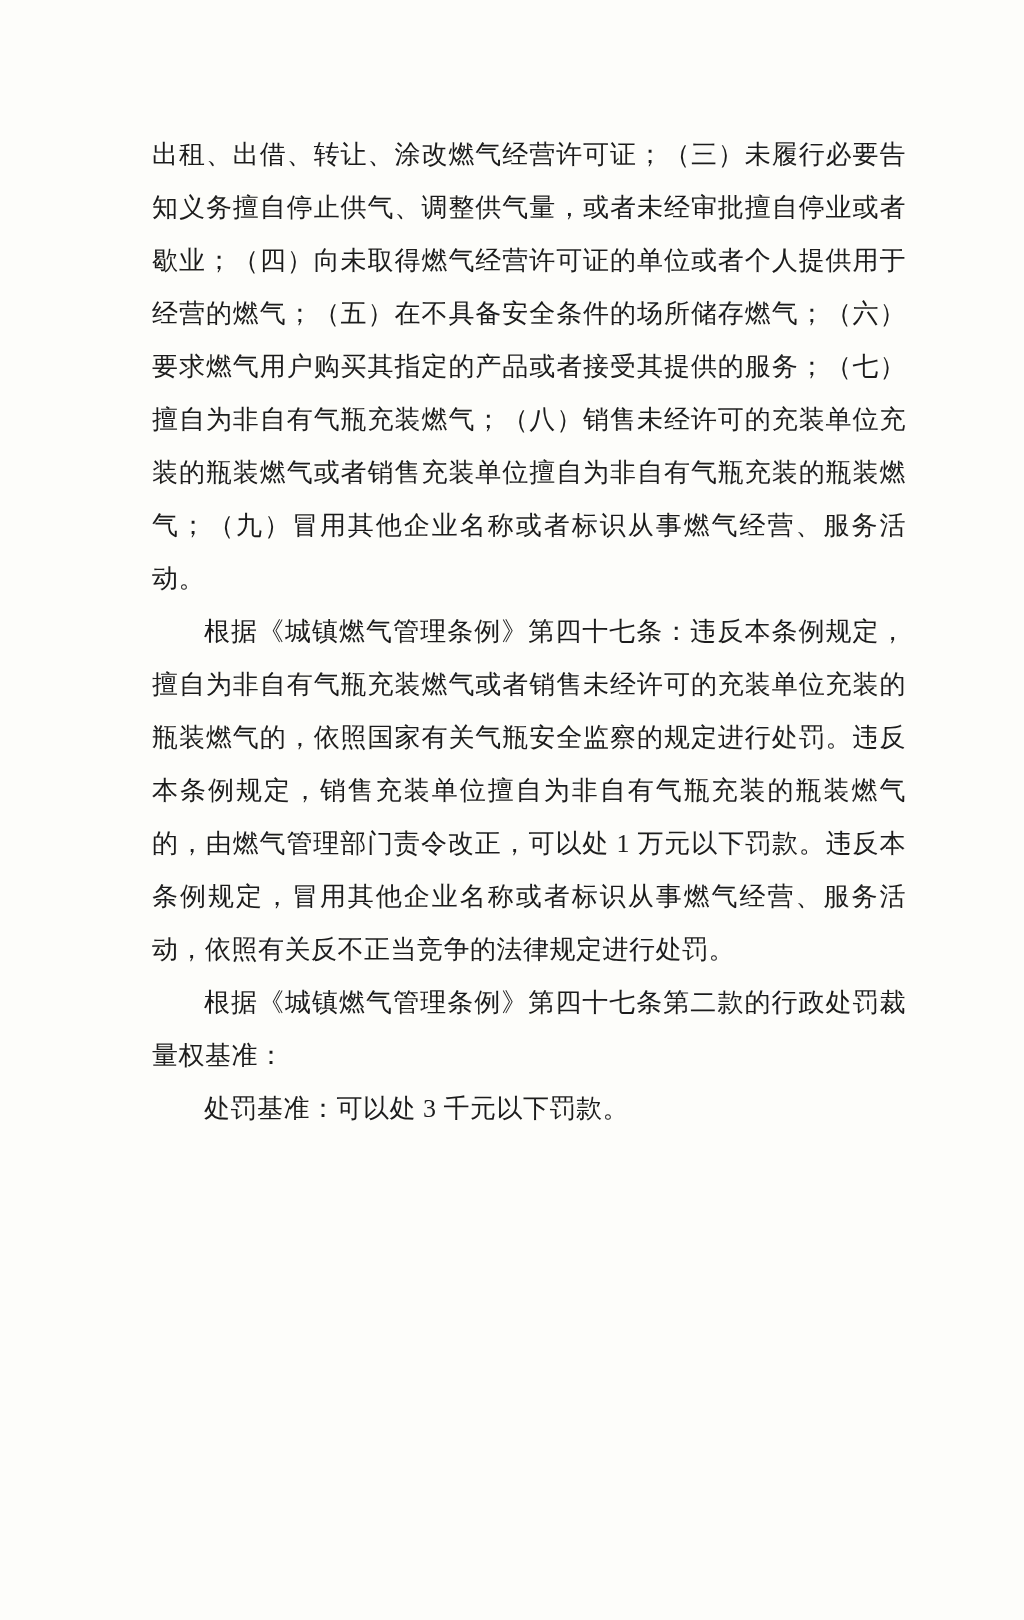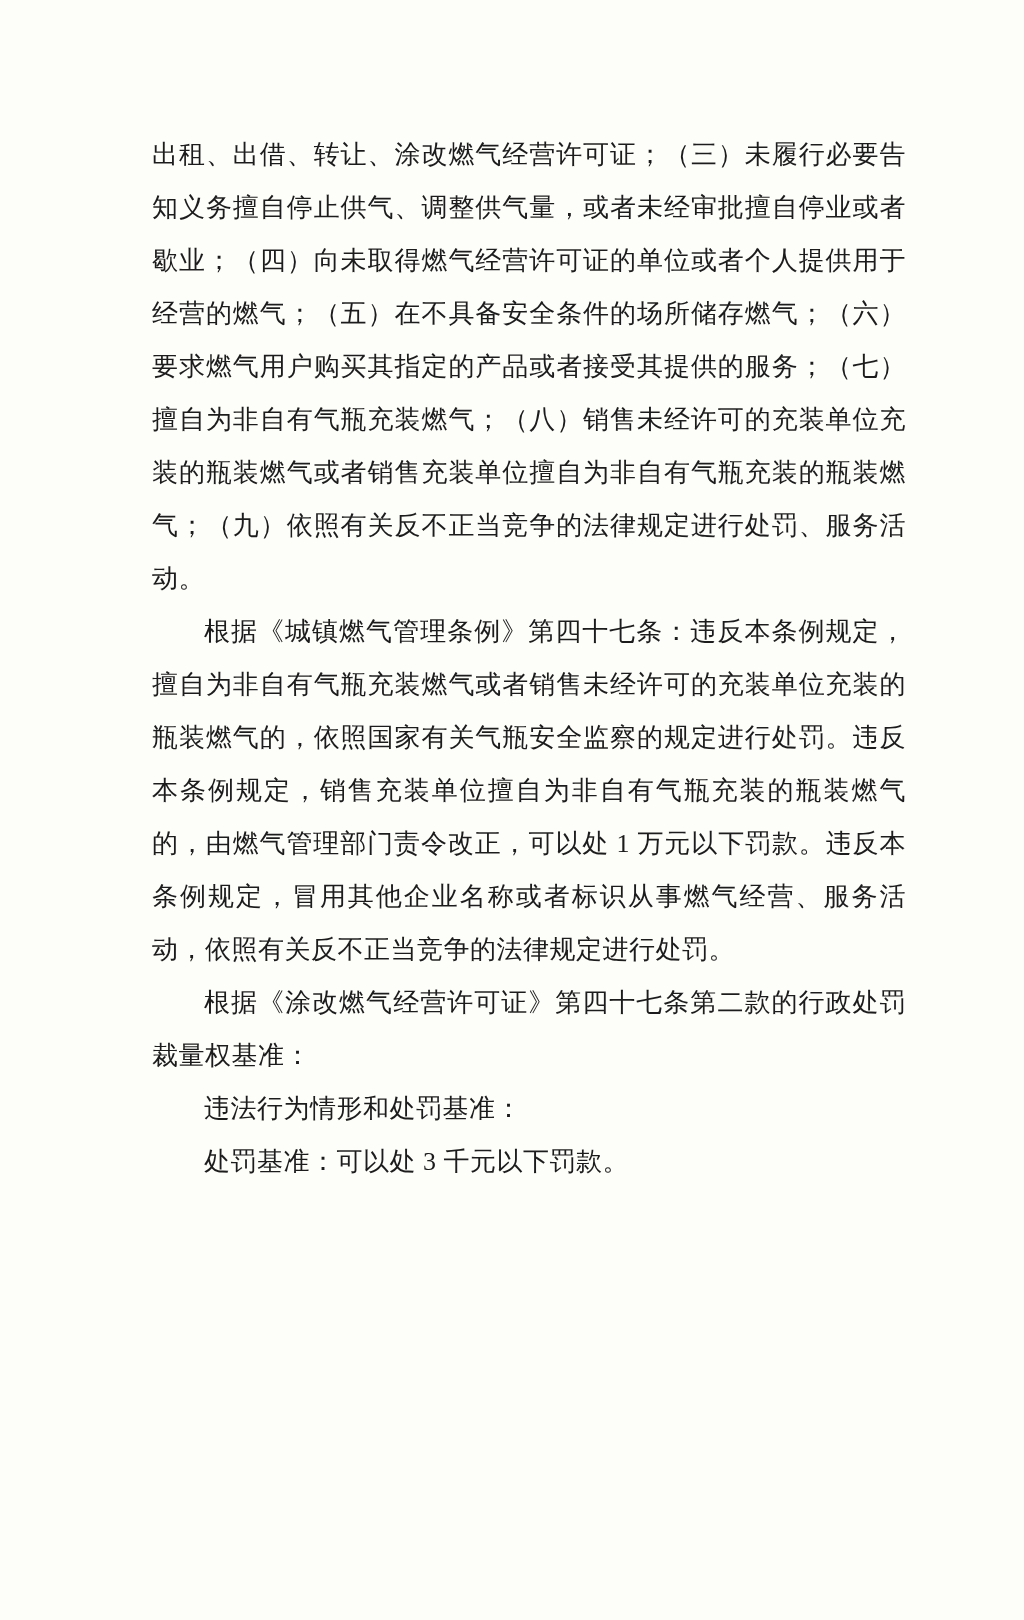--- a/index.html
+++ b/index.html
@@ -34,19 +34,18 @@
   }
   .para.indent {
     text-indent: 2em;
   }
 </style>
 </head>
 <body>
 
 <div class="page">
   <div class="text-block">
-    <p class="para">出租、出借、转让、涂改燃气经营许可证；（三）未履行必要告知义务擅自停止供气、调整供气量，或者未经审批擅自停业或者歇业；（四）向未取得燃气经营许可证的单位或者个人提供用于经营的燃气；（五）在不具备安全条件的场所储存燃气；（六）要求燃气用户购买其指定的产品或者接受其提供的服务；（七）擅自为非自有气瓶充装燃气；（八）销售未经许可的充装单位充装的瓶装燃气或者销售充装单位擅自为非自有气瓶充装的瓶装燃气；（九）依照有关反不正当竞争的法律规定进行处罚、服务活动。</p>
+    <p class="para">出租、出借、转让、涂改燃气经营许可证；（三）未履行必要告知义务擅自停止供气、调整供气量，或者未经审批擅自停业或者歇业；（四）向未取得燃气经营许可证的单位或者个人提供用于经营的燃气；（五）在不具备安全条件的场所储存燃气；（六）要求燃气用户购买其指定的产品或者接受其提供的服务；（七）擅自为非自有气瓶充装燃气；（八）销售未经许可的充装单位充装的瓶装燃气或者销售充装单位擅自为非自有气瓶充装的瓶装燃气；（九）冒用其他企业名称或者标识从事燃气经营、服务活动。</p>
     <p class="para indent">根据《城镇燃气管理条例》第四十七条：违反本条例规定，擅自为非自有气瓶充装燃气或者销售未经许可的充装单位充装的瓶装燃气的，依照国家有关气瓶安全监察的规定进行处罚。违反本条例规定，销售充装单位擅自为非自有气瓶充装的瓶装燃气的，由燃气管理部门责令改正，可以处 1 万元以下罚款。违反本条例规定，冒用其他企业名称或者标识从事燃气经营、服务活动，依照有关反不正当竞争的法律规定进行处罚。</p>
-    <p class="para indent">根据《涂改燃气经营许可证》第四十七条第二款的行政处罚裁量权基准：</p>
-    <p class="para indent">违法行为情形和处罚基准：</p>
+    <p class="para indent">根据《城镇燃气管理条例》第四十七条第二款的行政处罚裁量权基准：</p>
     <p class="para indent">处罚基准：可以处 3 千元以下罚款。</p>
   </div>
 </div>
 
 </body></html>

